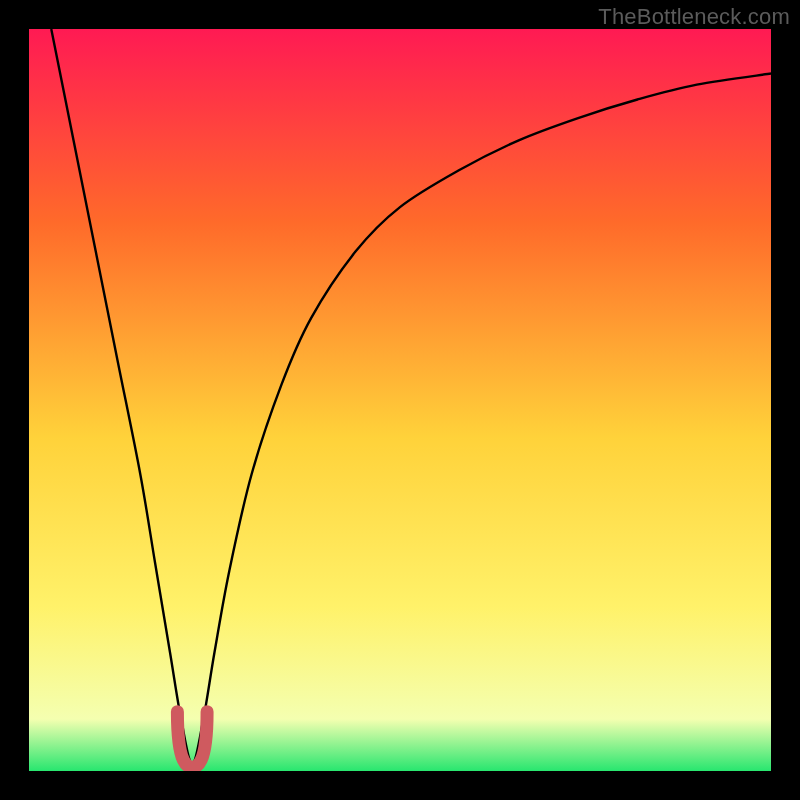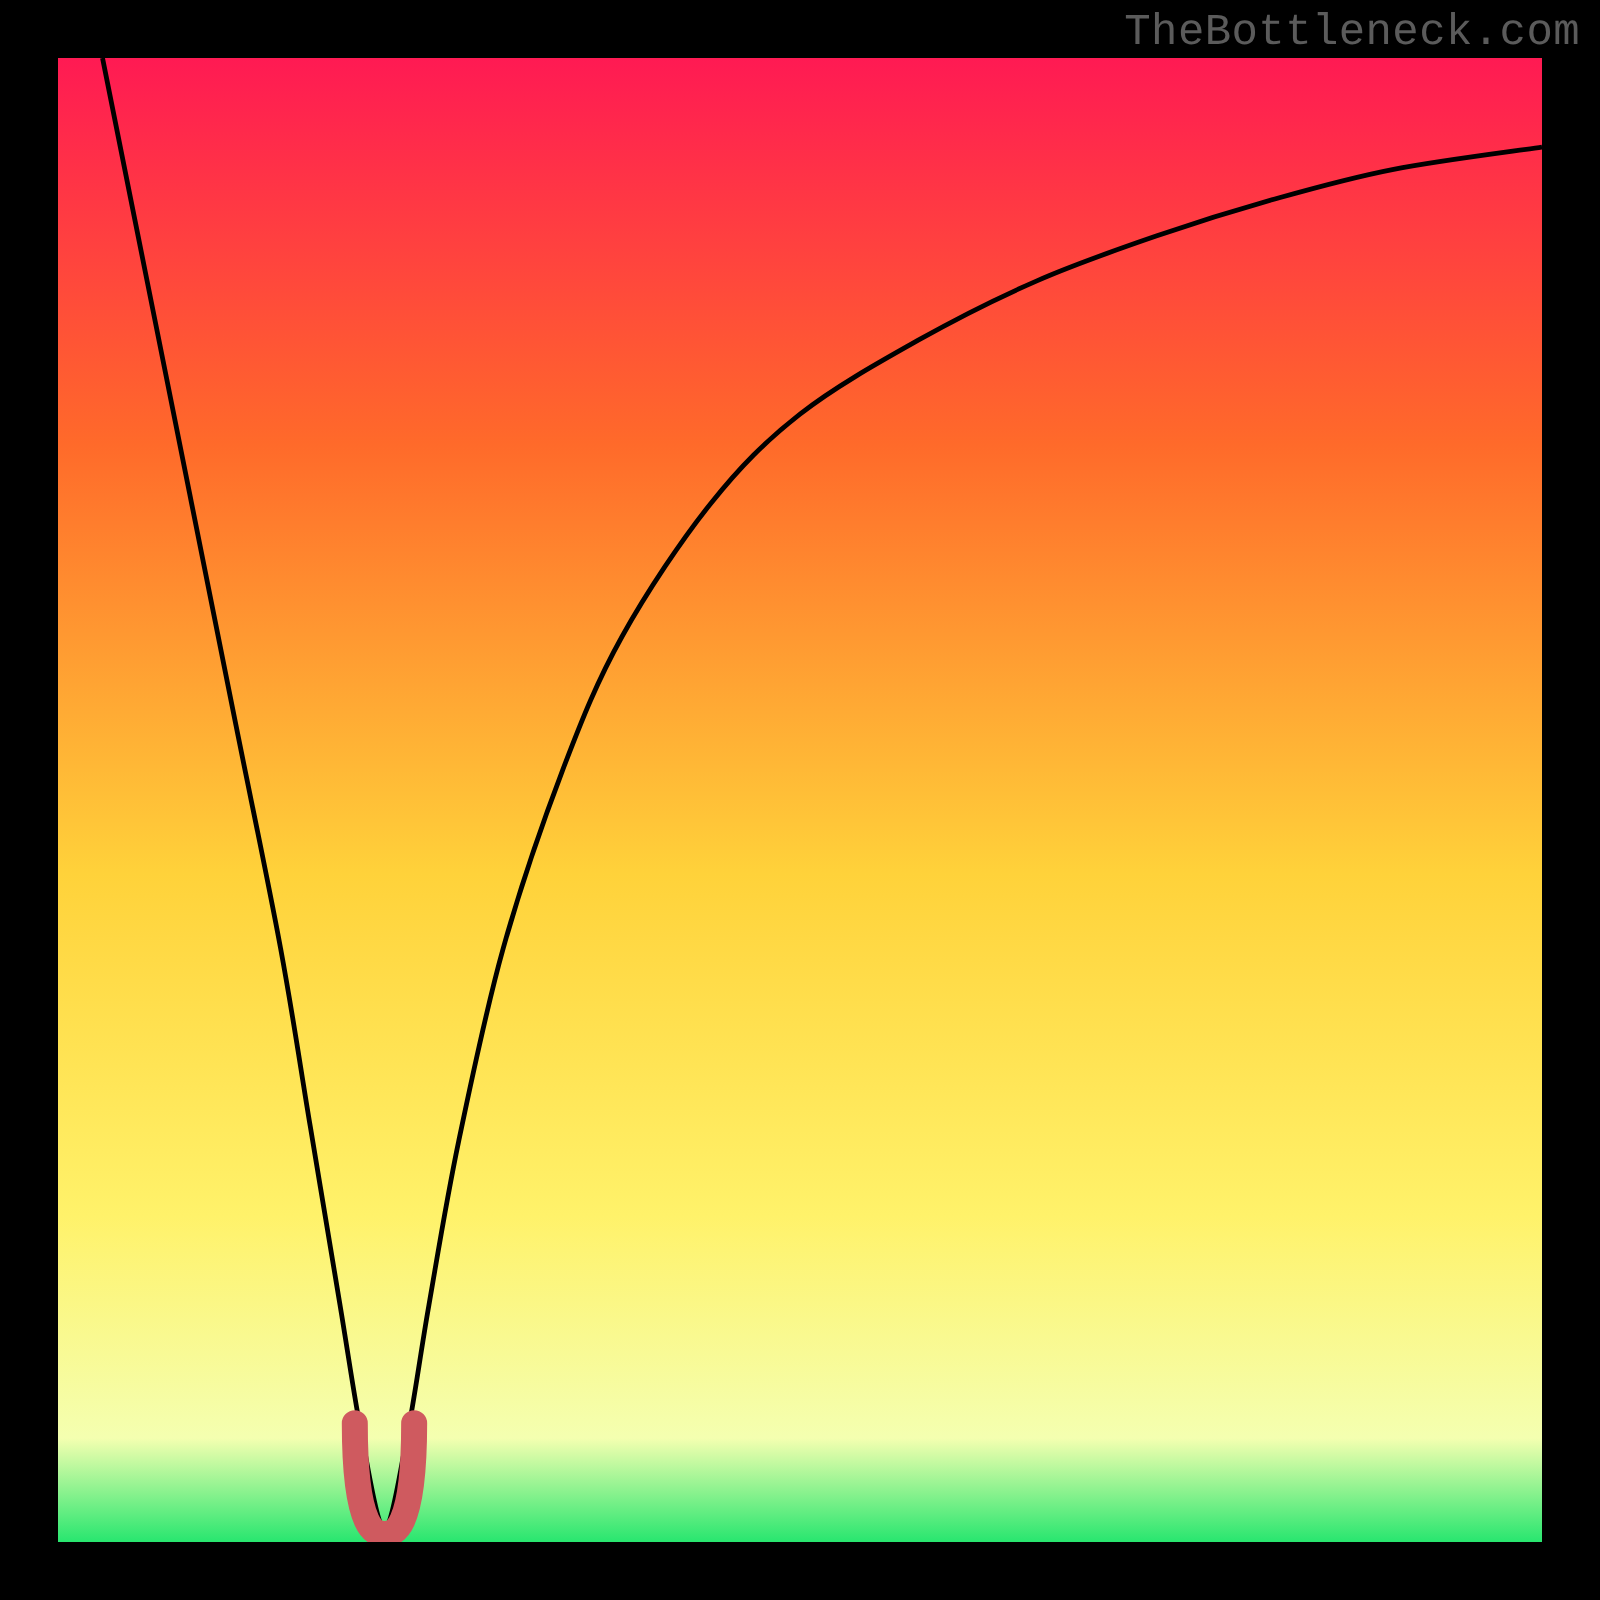--- a/index.html
+++ b/index.html
@@ -8,21 +8,20 @@
     width: 800px;
     height: 800px;
     overflow: hidden;
     background: #000;
     font-family: Arial, Helvetica, sans-serif;
   }
   .frame {
     position: absolute;
     inset: 0;
     background: #000;
-    font-family: Liberation Mono, monospace;
   }
   .plot-area {
     position: absolute;
     left: 29px;
     top: 29px;
     width: 742px;
     height: 742px;
     overflow: hidden;
   }
   .gradient-bg {

